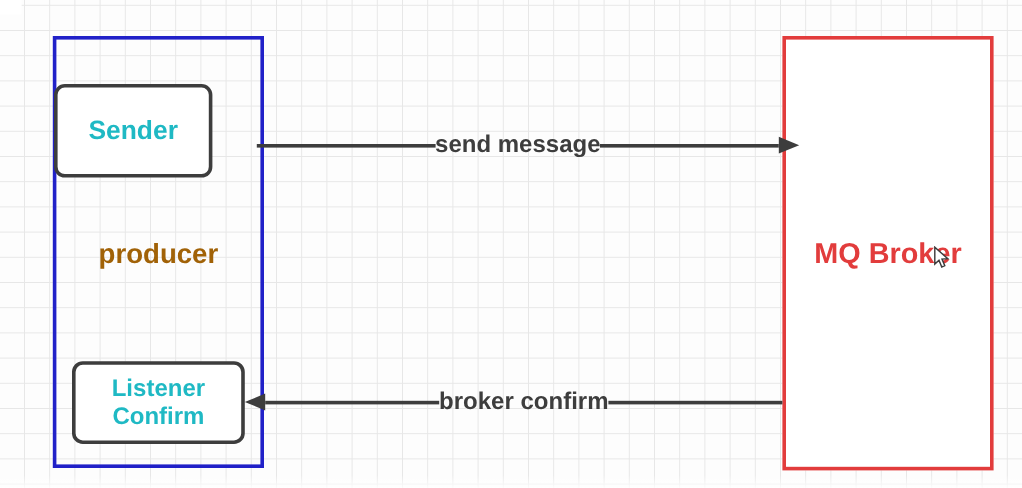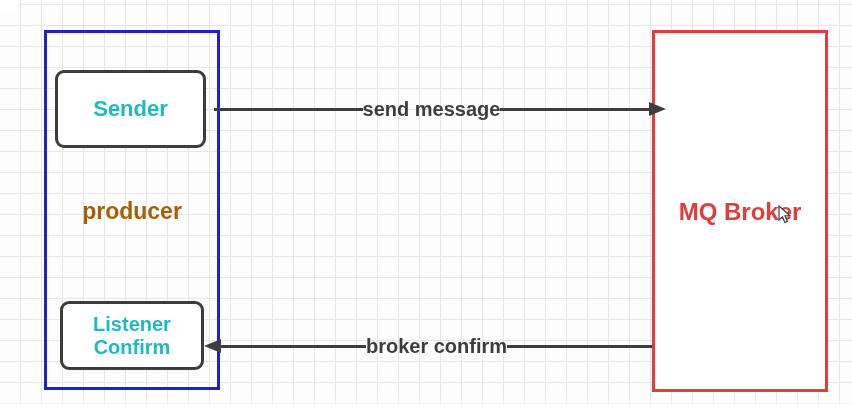--- a/index.html
+++ b/index.html
@@ -22,21 +22,21 @@
   .broker-box{
     left:652px;top:30px;width:176px;height:362px;
     border:3px solid #e23c3c;background:#ffffff;box-sizing:border-box;
   }
   
   .node{
     border:3px solid #3d3d3d;border-radius:9px;background:#ffffff;
     box-sizing:border-box;display:flex;flex-direction:column;
     align-items:center;justify-content:center;text-align:center;
   }
-  .sender-node{left:55px;top:70px;width:151px;height:78px;}
+  .sender-node{left:45px;top:70px;width:132px;height:78px;}
   .confirm-node{left:60px;top:301px;width:144px;height:69px;}
   .node-label{color:#1fb9c4;font-weight:bold;font-size:22px;line-height:1.15;}
   .confirm-node .node-label{font-size:20px;}
   
   .producer-label{
     left:44px;top:198px;width:176px;text-align:center;
     color:#a16207;font-weight:bold;font-size:23px;
   }
   .broker-label{
     left:652px;top:198px;width:176px;text-align:center;
@@ -54,22 +54,22 @@
   .head-right{
     width:0;height:0;
     border-top:7px solid transparent;border-bottom:7px solid transparent;
     border-left:17px solid #3d3d3d;
   }
   .head-left{
     width:0;height:0;
     border-top:7px solid transparent;border-bottom:7px solid transparent;
     border-right:17px solid #3d3d3d;
   }
-  .send-arrow{left:200px;top:96px;width:452px;padding-left:14px;}
-  .confirm-arrow{left:204px;top:333px;width:448px;}
+  .send-arrow{left:200px;top:108px;width:452px;padding-left:14px;}
+  .confirm-arrow{left:204px;top:322px;width:448px;}
   
   .corner-patch{left:0;top:0;width:18px;height:12px;background:#ffffff;}
   .bottom-fade{left:0;top:396px;width:852px;height:11px;
     background:linear-gradient(to bottom, rgba(255,255,255,0), rgba(255,255,255,0.85));}
   .cursor{left:778px;top:205px;width:14px;height:20px;}
 </style>
 </head>
 <body>
 
 <div class="abs producer-box"></div>

